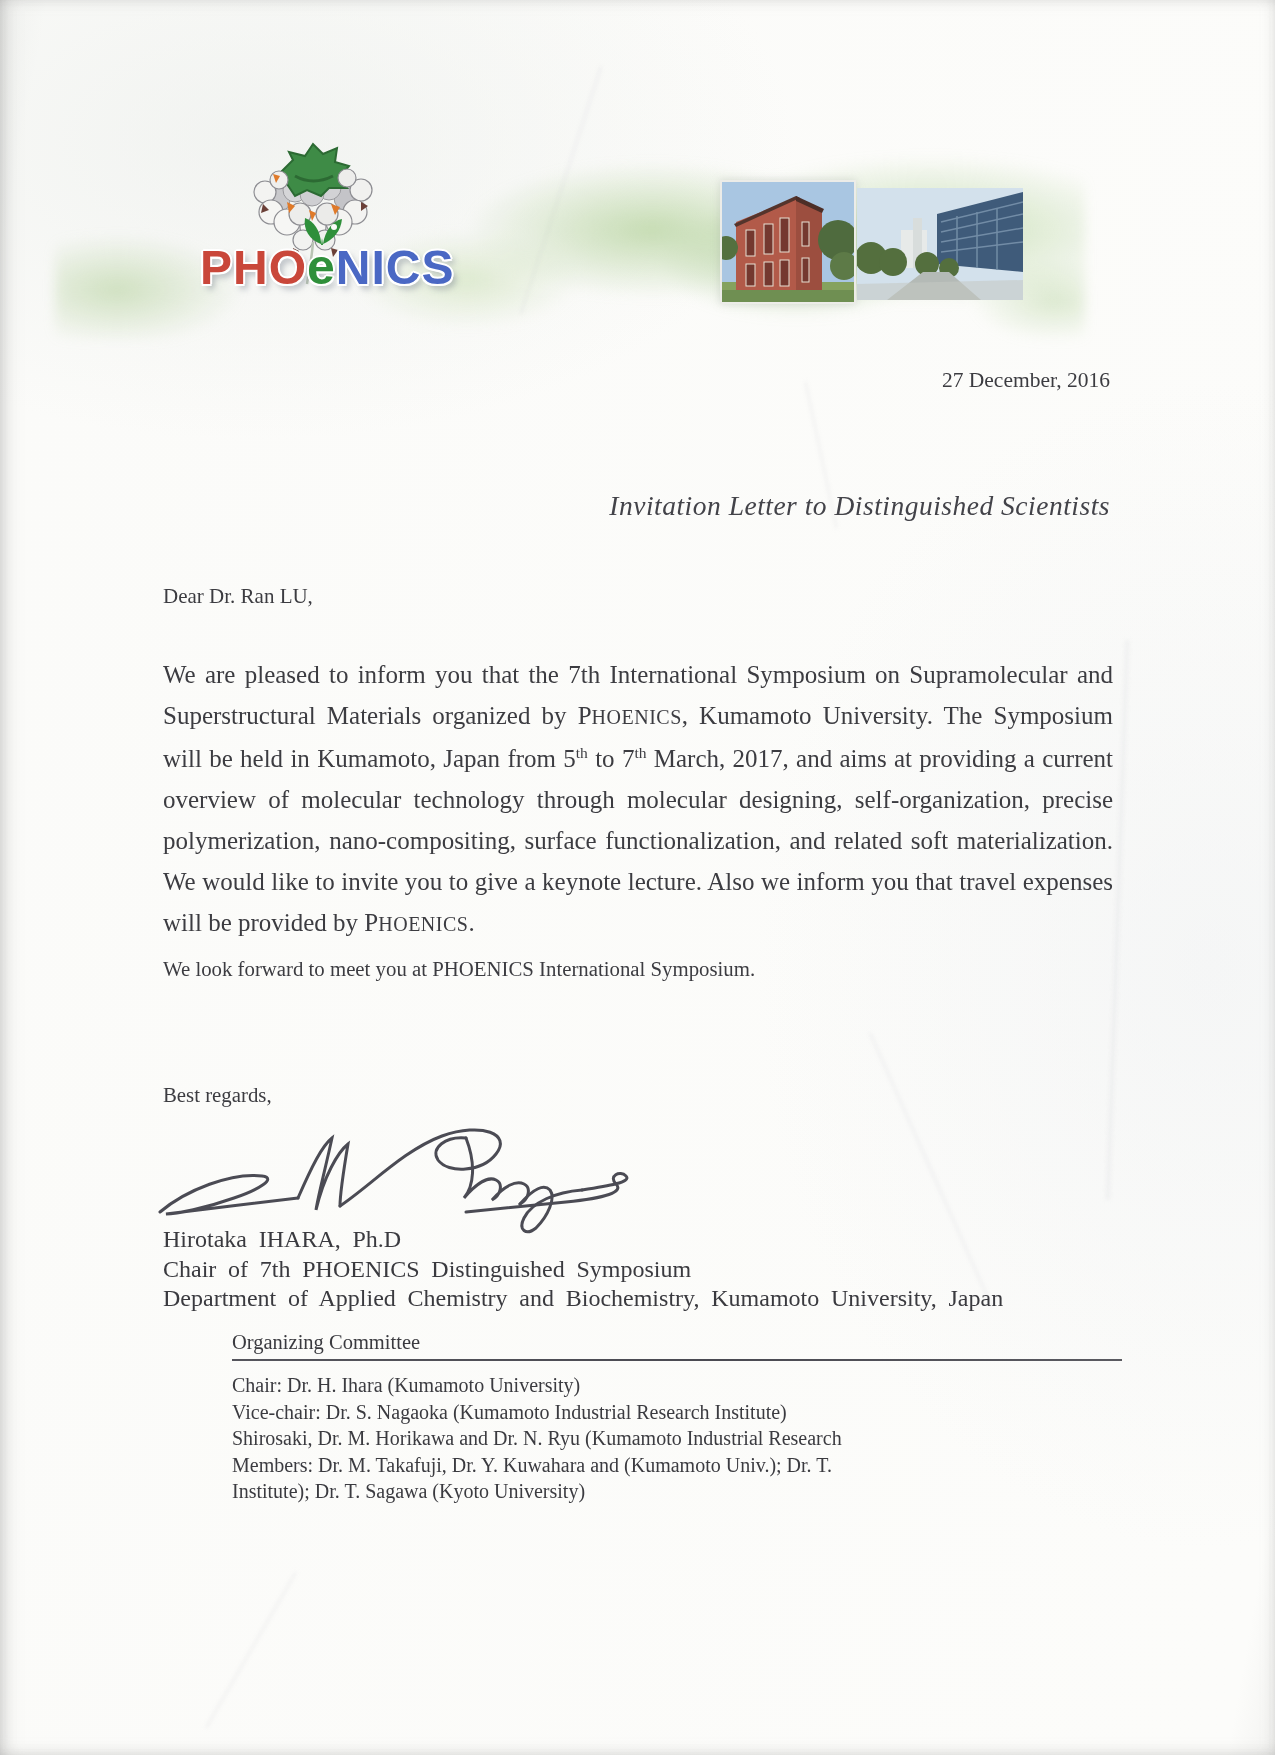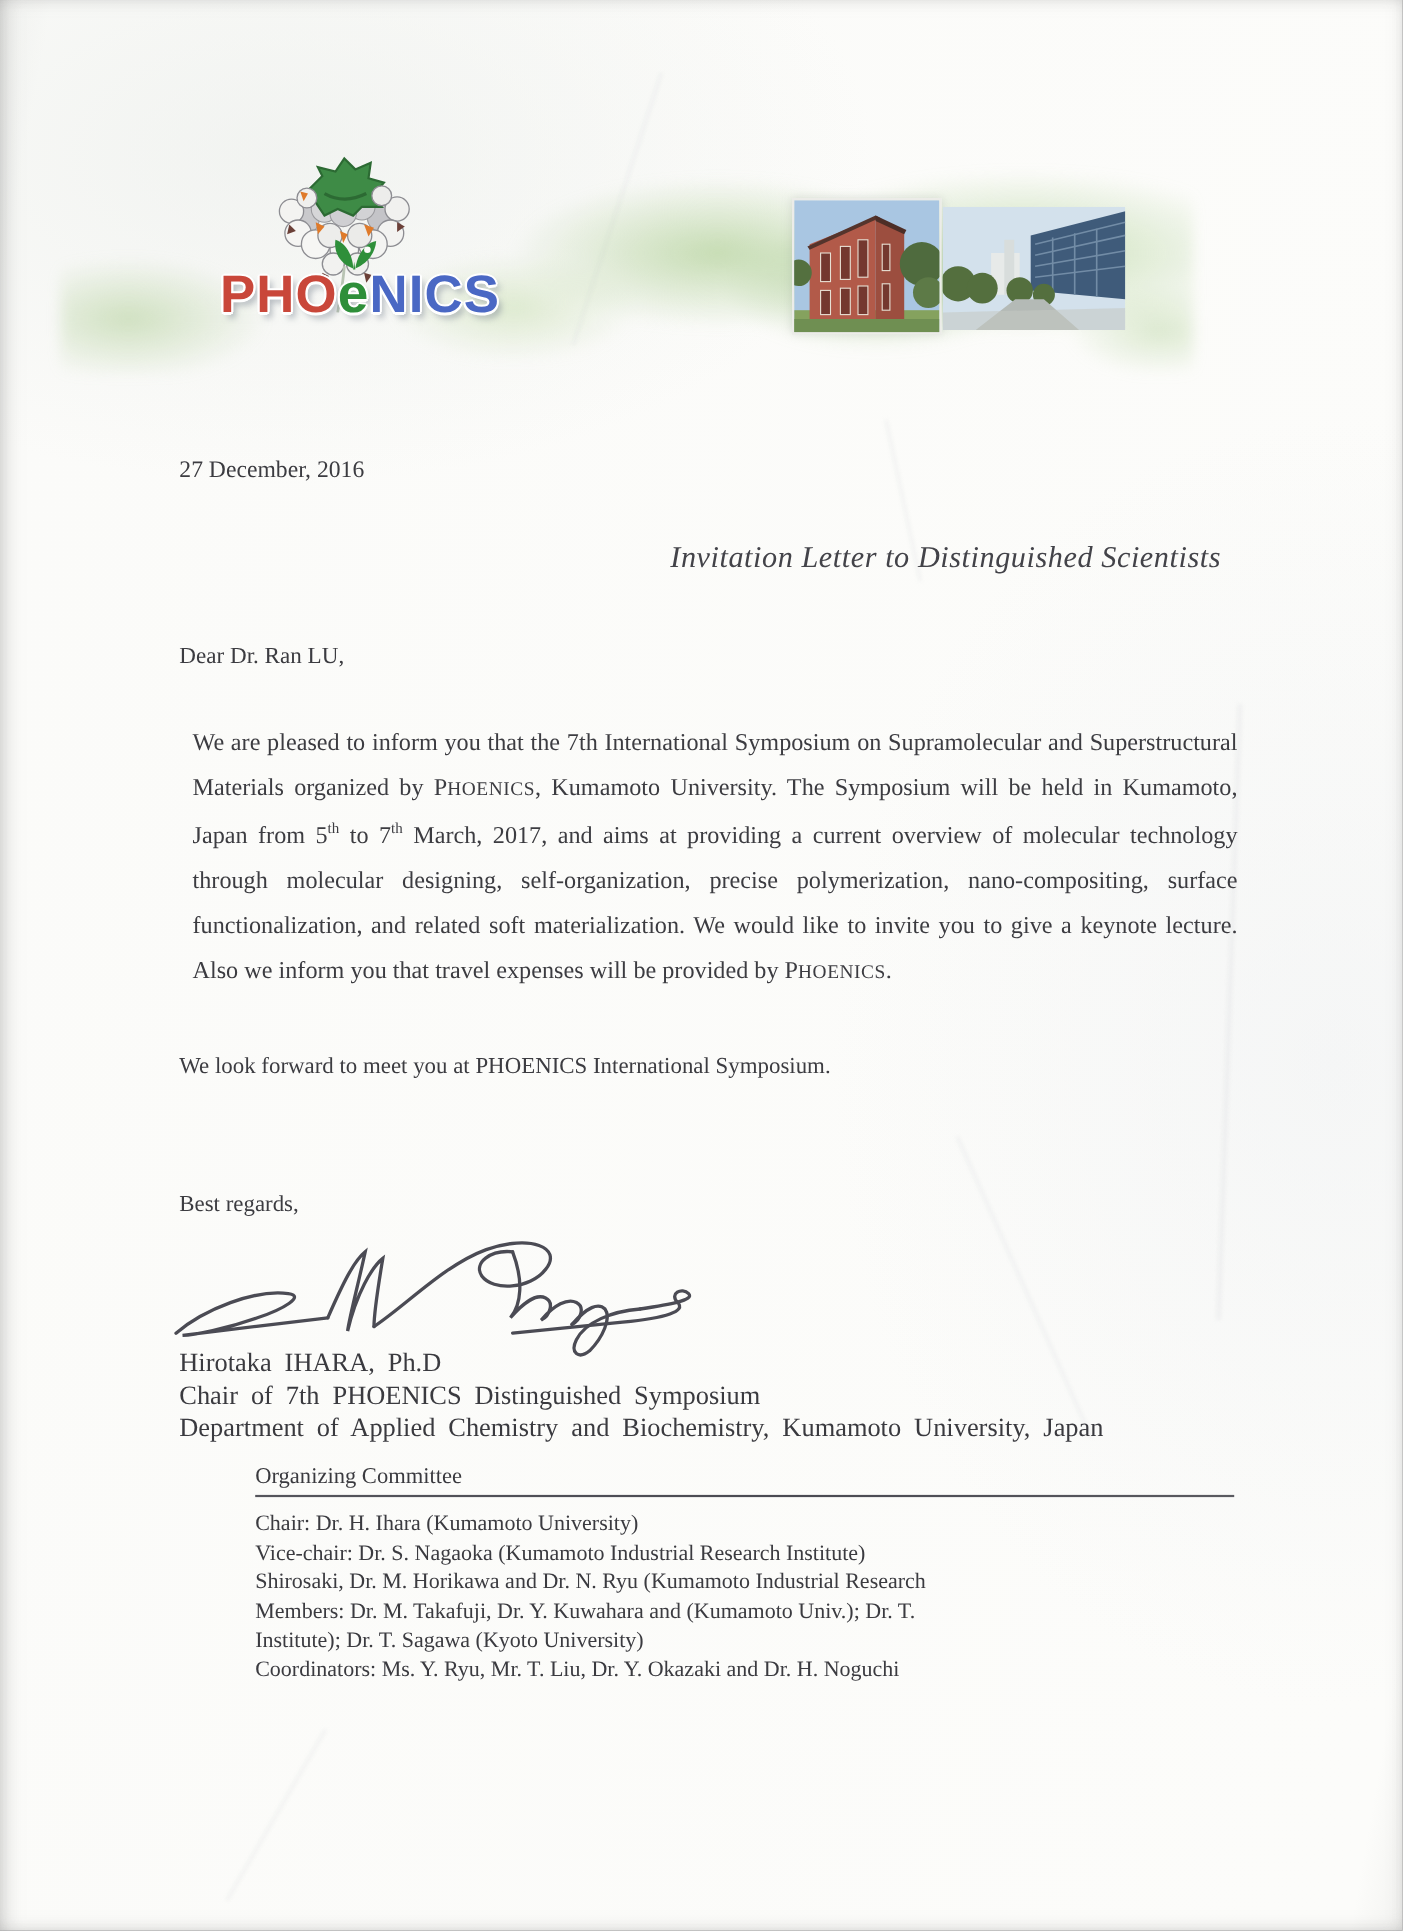--- a/index.html
+++ b/index.html
@@ -44,25 +44,25 @@
   .wm-red{color:#c9473a;}
   .wm-green{color:#2e8f3a;font-size:50px;}
   .wm-blue{color:#4a68c4;}
   .sprout{position:absolute;left:300px;top:212px;width:44px;height:34px;}
   .photos{position:absolute;left:720px;top:180px;display:flex;align-items:flex-start;}
   .photo{border:2px solid #ecece8;box-shadow:0 0 8px rgba(160,170,160,.35);}
   .photo-1{width:132px;height:120px;}
   .photo-2{width:166px;height:112px;margin-left:1px;margin-top:8px;border:none;box-shadow:none;}
 
   
-  .date-line{position:absolute;left:163px;top:368px;width:947px;text-align:left;font-size:21.5px;margin-top:47px;}
+  .date-line{position:absolute;left:163px;top:368px;width:947px;text-align:right;font-size:21.5px;}
   .letter-title{position:absolute;left:163px;top:490px;width:947px;text-align:right;
     font-style:italic;font-size:27.5px;letter-spacing:.5px;color:#434349;}
   .salutation{position:absolute;left:163px;top:584px;font-size:21px;}
-  .body-par-1{position:absolute;left:175px;top:654px;width:950px;font-size:22px;line-height:41px;
+  .body-par-1{position:absolute;left:163px;top:654px;width:950px;font-size:25px;line-height:41px;
     text-align:justify;text-justify:inter-word;}
   .body-par-2{position:absolute;left:163px;top:948px;width:950px;font-size:20.8px;line-height:41px;}
   .seg-smallcaps{font-size:.8em;letter-spacing:.5px;}
   .seg-sup{vertical-align:super;font-size:.62em;line-height:0;}
   .closing{position:absolute;left:163px;top:1083px;font-size:20.8px;}
   .signature-wrap{position:absolute;left:146px;top:1114px;width:500px;height:135px;}
   .sig-block{position:absolute;left:163px;width:950px;font-size:24px;word-spacing:.24em;color:#3a3a3f;}
   .sig-name{top:1226px;}
   .sig-title{top:1256px;}
   .sig-dept{top:1285px;}
@@ -221,17 +221,16 @@
 
   <div class="committee">
     <div class="committee-heading">Organizing Committee</div>
     <div class="committee-rule"></div>
     <div class="committee-lines">
         <div>Chair: Dr. H. Ihara (Kumamoto University)</div>
         <div>Vice-chair: Dr. S. Nagaoka (Kumamoto Industrial Research Institute)</div>
         <div>Shirosaki, Dr. M. Horikawa and Dr. N. Ryu (Kumamoto Industrial Research</div>
         <div>Members: Dr. M. Takafuji, Dr. Y. Kuwahara and (Kumamoto Univ.); Dr. T.</div>
         <div>Institute); Dr. T. Sagawa (Kyoto University)</div>
-        <div>Coordinators: Ms. Y. Ryu, Mr. T. Liu, Dr. Y. Okazaki and Dr. H. Noguchi</div>
       </div>
   </div>
 
 </div>
 
 </body></html>

